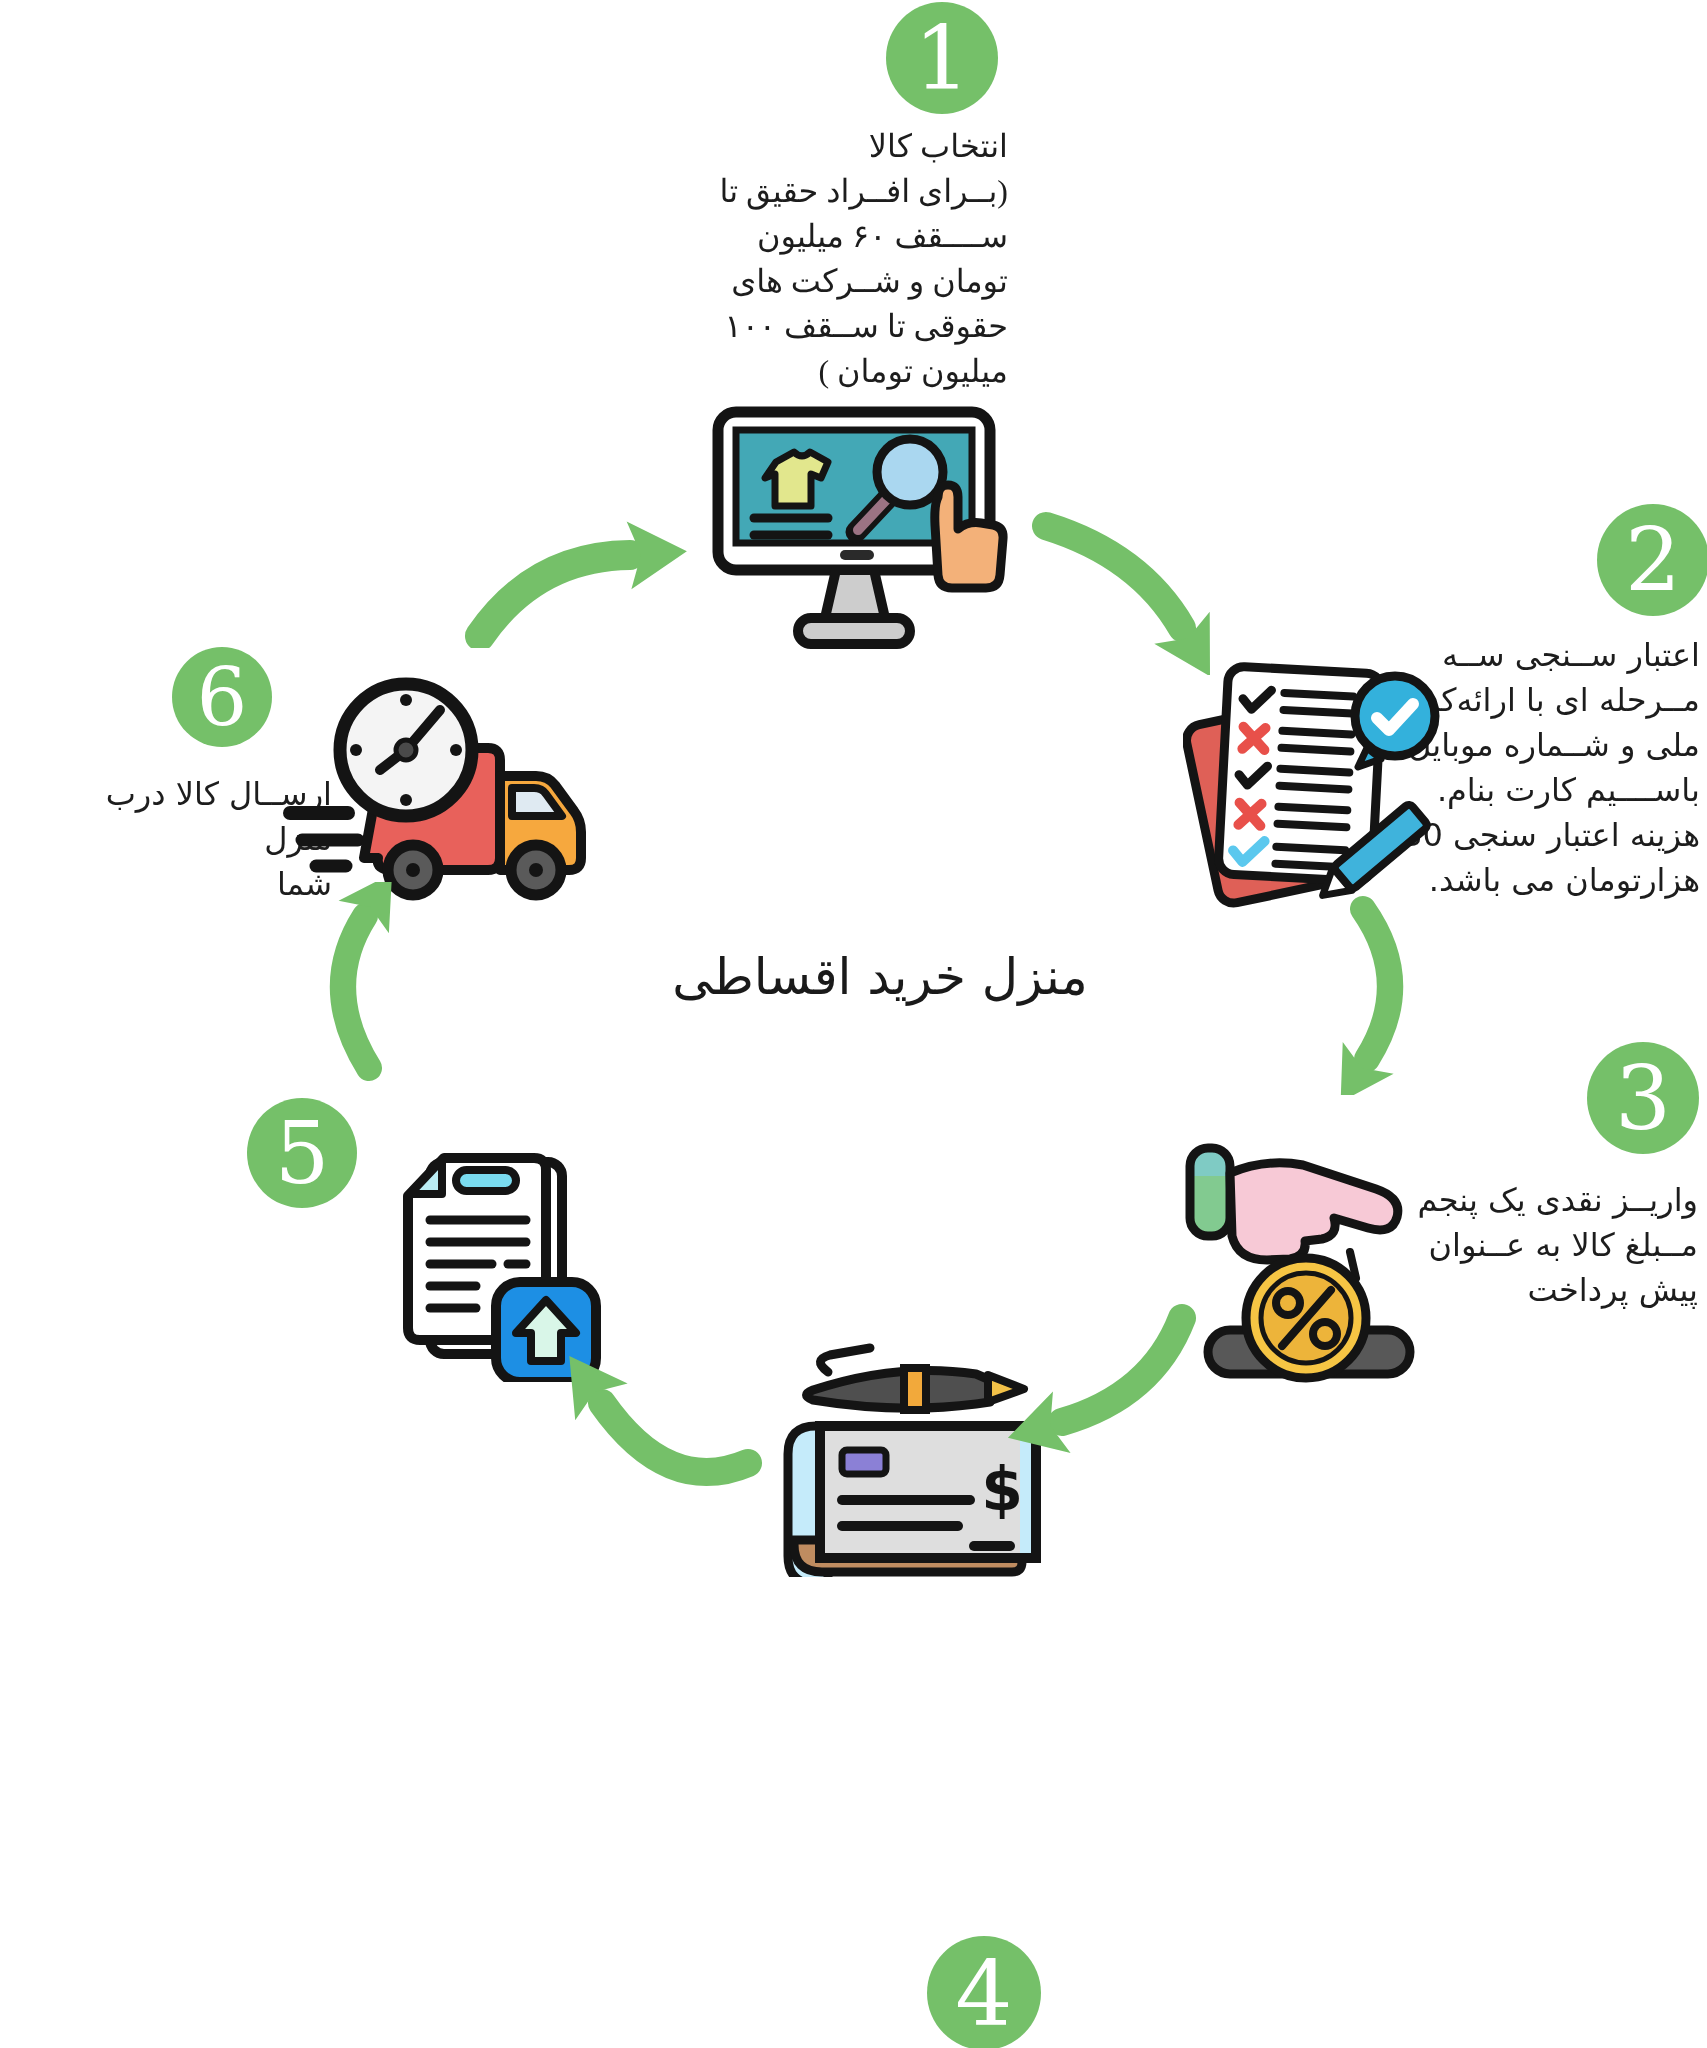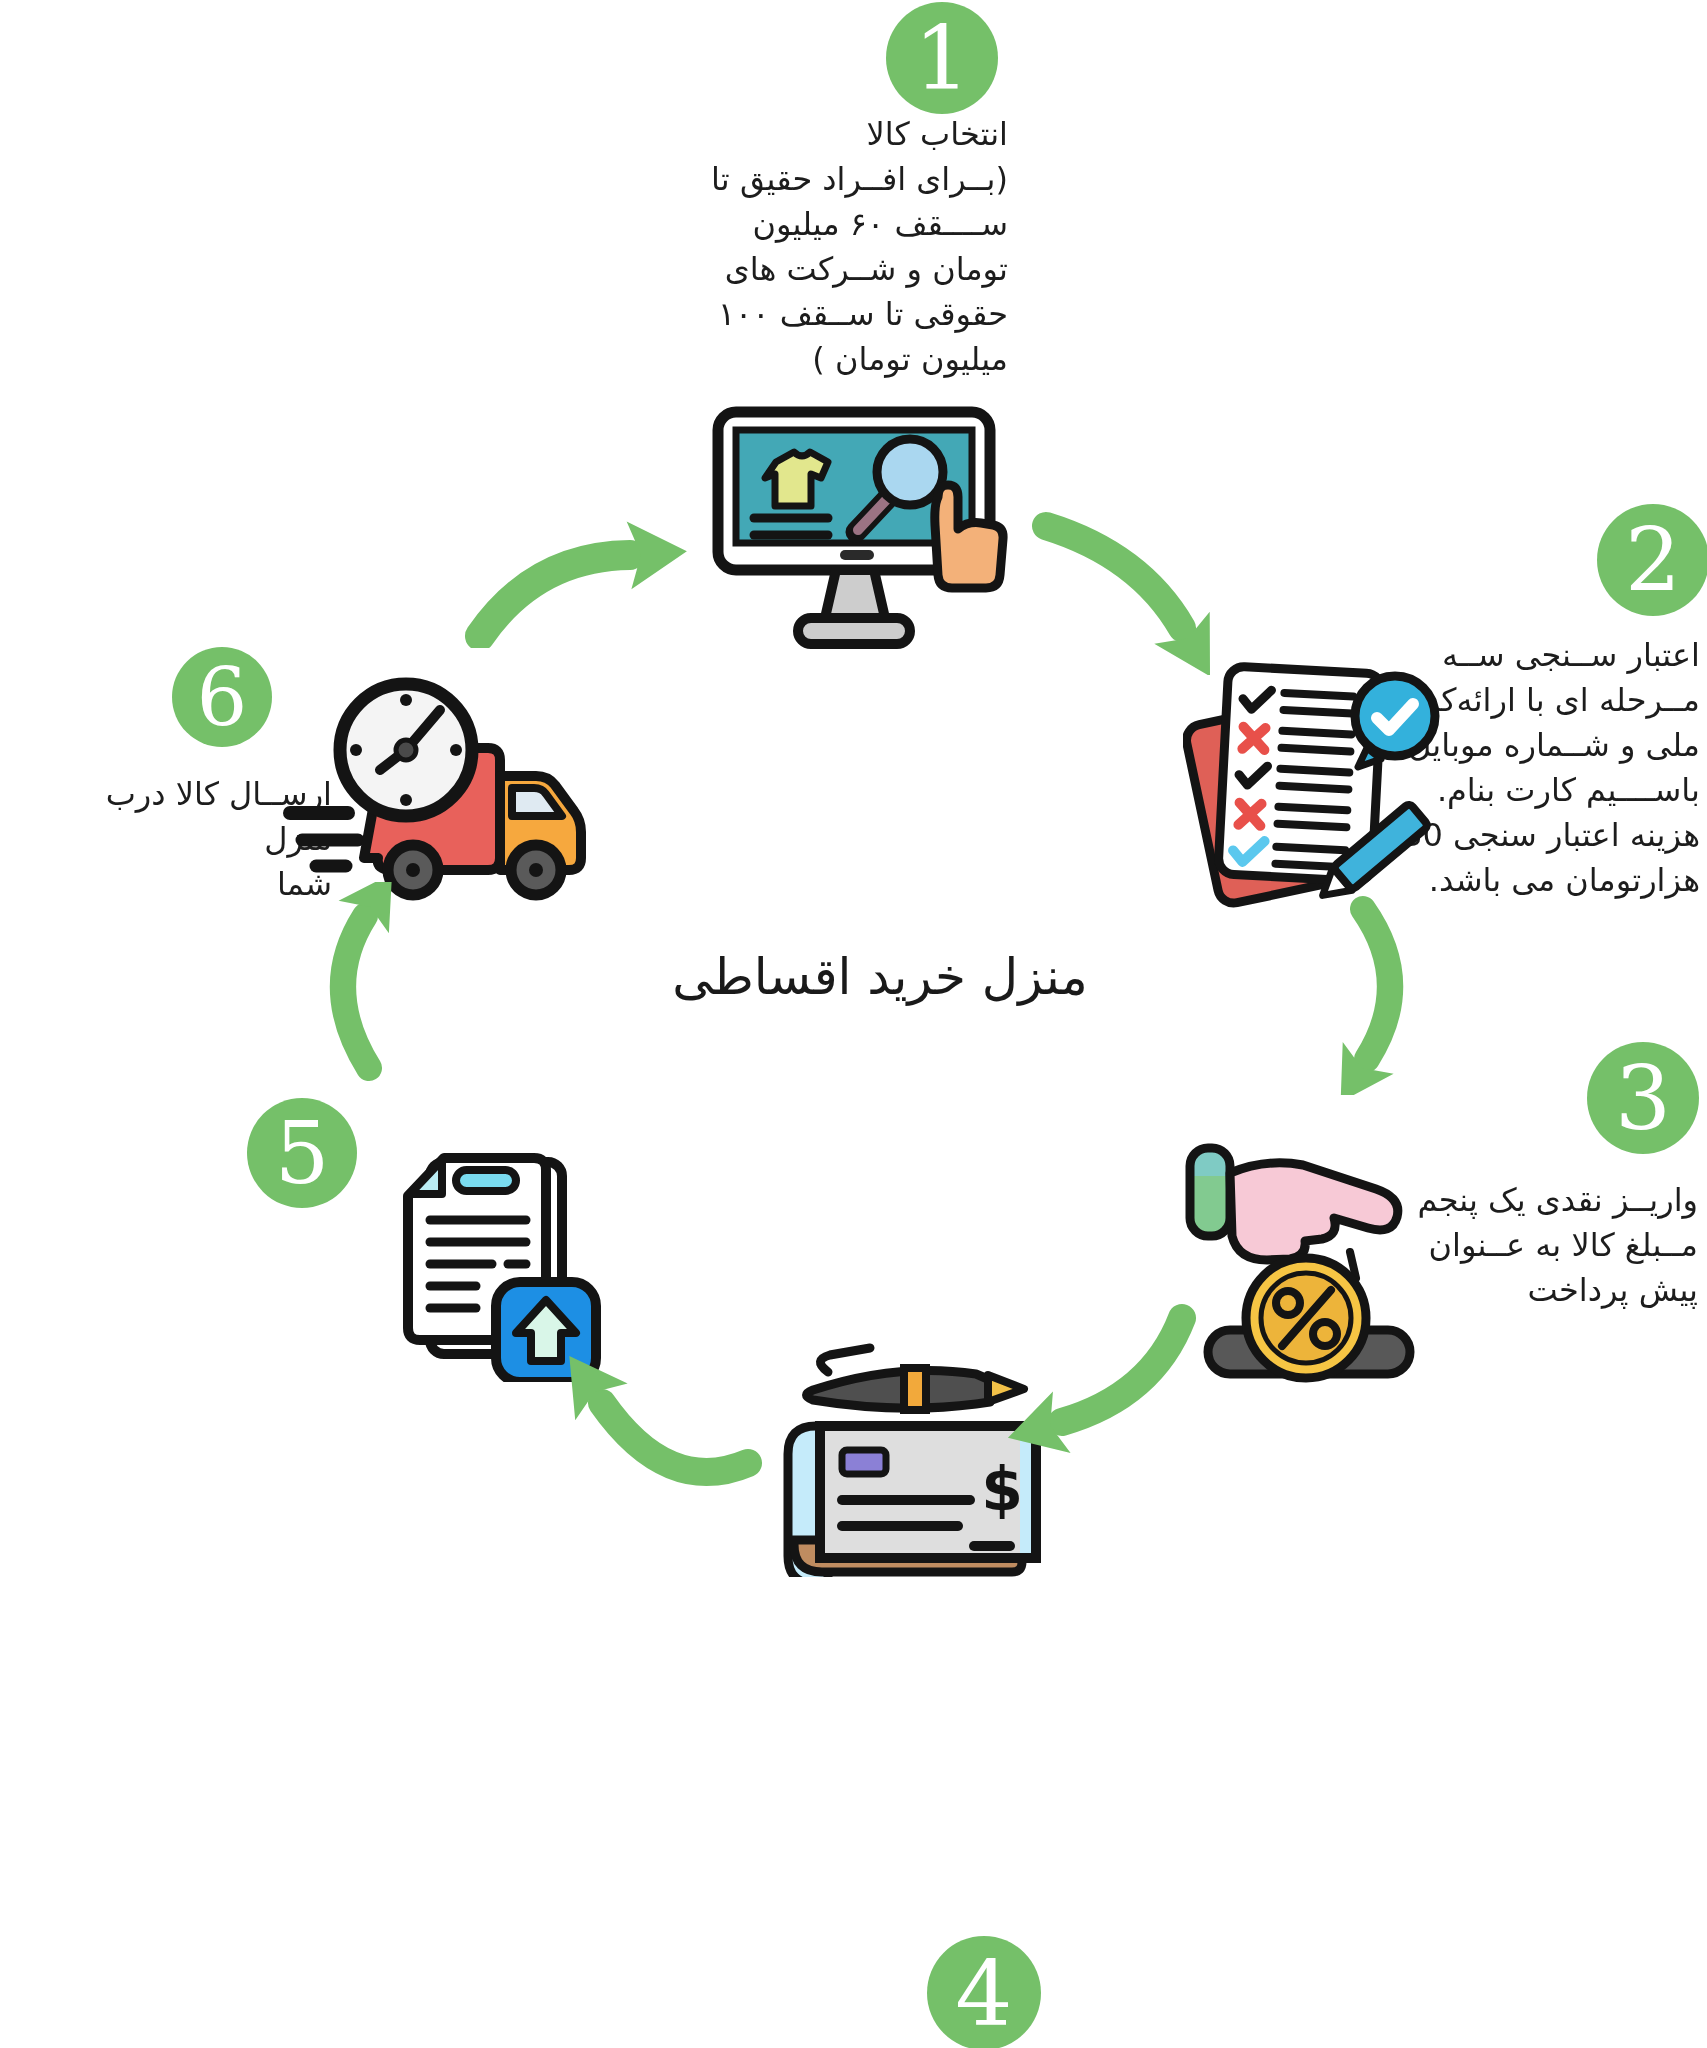--- a/index.html
+++ b/index.html
@@ -11,21 +11,21 @@
       display:flex;align-items:center;justify-content:center;
       font-family:"DejaVu Serif",serif;}
   #c1{left:886px;top:2px;width:112px;height:112px;font-size:88px;}
   #c2{left:1597px;top:504px;width:112px;height:112px;font-size:88px;}
   #c3{left:1587px;top:1042px;width:112px;height:112px;font-size:88px;}
   #c4{left:927px;top:1936px;width:114px;height:114px;font-size:90px;}
   #c5{left:247px;top:1098px;width:110px;height:110px;font-size:86px;}
   #c6{left:172px;top:647px;width:100px;height:100px;font-size:80px;}
   .step-text{position:absolute;direction:rtl;white-space:pre-line;color:#1d1d1d;
       font-size:32px;line-height:45px;text-align:right;}
-  #t1{right:699px;top:112px;width:312px;}
+  #t1{right:699px;top:124px;width:312px;font-family:Liberation Serif, serif;}
   #t2{right:7px;top:633px;width:322px;}
   #t3{right:9px;top:1178px;width:292px;}
   #t4{right:675px;top:1588px;width:302px;line-height:50px;font-size:33px;}
   #t5{right:1330px;top:1210px;width:290px;}
   #t6{right:1375px;top:772px;width:262px;}
   .icon,.arrow{position:absolute;}
 </style>
 </head>
 <body>
 

